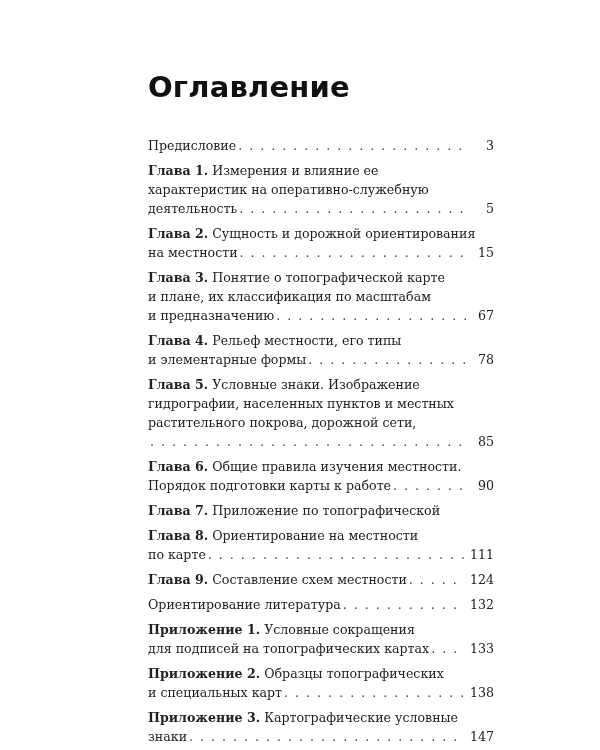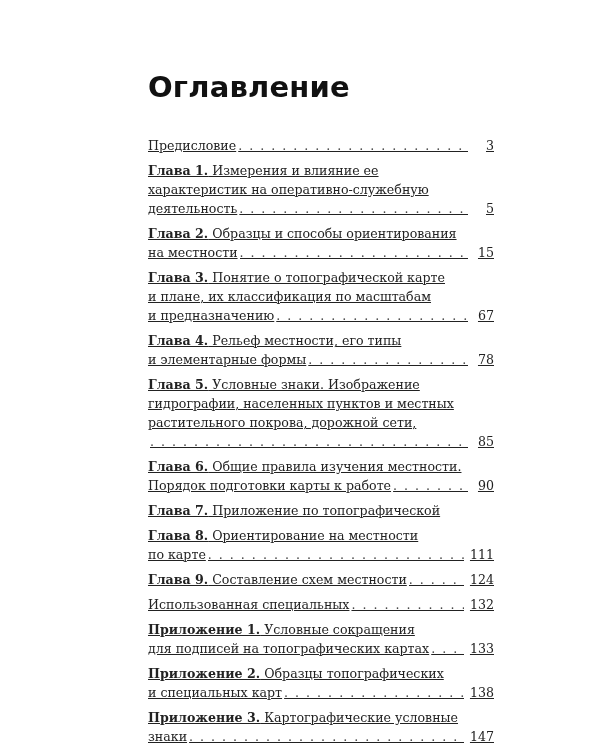--- a/index.html
+++ b/index.html
@@ -31,21 +31,20 @@
       top: 136px;
       width: 346px;
       font-family: "DejaVu Serif", serif;
       font-size: 12.6px;
       line-height: 19px;
       color: #222;
     }
     .toc-entry {
       margin-bottom: 6px;
       cursor: pointer;
-      text-decoration: underline;
     }
     .toc-entry .line {
       display: block;
       white-space: nowrap;
     }
     .toc-entry .last-line {
       display: flex;
       align-items: baseline;
       white-space: nowrap;
     }
@@ -92,21 +91,21 @@
     <span class="line"><span class="lbl">Глава 1.</span><span> Измерения и влияние ее</span></span>
     <span class="line">характеристик на оперативно-служебную</span>
     <span class="last-line">
       <span class="txt">деятельность</span>
       <span class="dots"></span>
       <span class="page">5</span>
     </span>
   </div>
 
   <div class="toc-entry">
-    <span class="line"><span class="lbl">Глава 2.</span><span> Образцы и способы ориентирования</span></span>
+    <span class="line"><span class="lbl">Глава 2.</span><span> Сущность и дорожной ориентирования</span></span>
     <span class="last-line">
       <span class="txt">на местности</span>
       <span class="dots"></span>
       <span class="page">15</span>
     </span>
   </div>
 
   <div class="toc-entry">
     <span class="line"><span class="lbl">Глава 3.</span><span> Понятие о топографической карте</span></span>
     <span class="line">и плане, их классификация по масштабам</span>
@@ -161,21 +160,21 @@
   <div class="toc-entry">
     <span class="last-line">
       <span class="txt"><span class="lbl">Глава 9.</span><span> Составление схем местности</span></span>
       <span class="dots"></span>
       <span class="page">124</span>
     </span>
   </div>
 
   <div class="toc-entry">
     <span class="last-line">
-      <span class="txt">Использованная специальных</span>
+      <span class="txt">Ориентирование литература</span>
       <span class="dots"></span>
       <span class="page">132</span>
     </span>
   </div>
 
   <div class="toc-entry">
     <span class="line"><span class="lbl">Приложение 1.</span><span> Условные сокращения</span></span>
     <span class="last-line">
       <span class="txt">для подписей на топографических картах</span>
       <span class="dots"></span>

